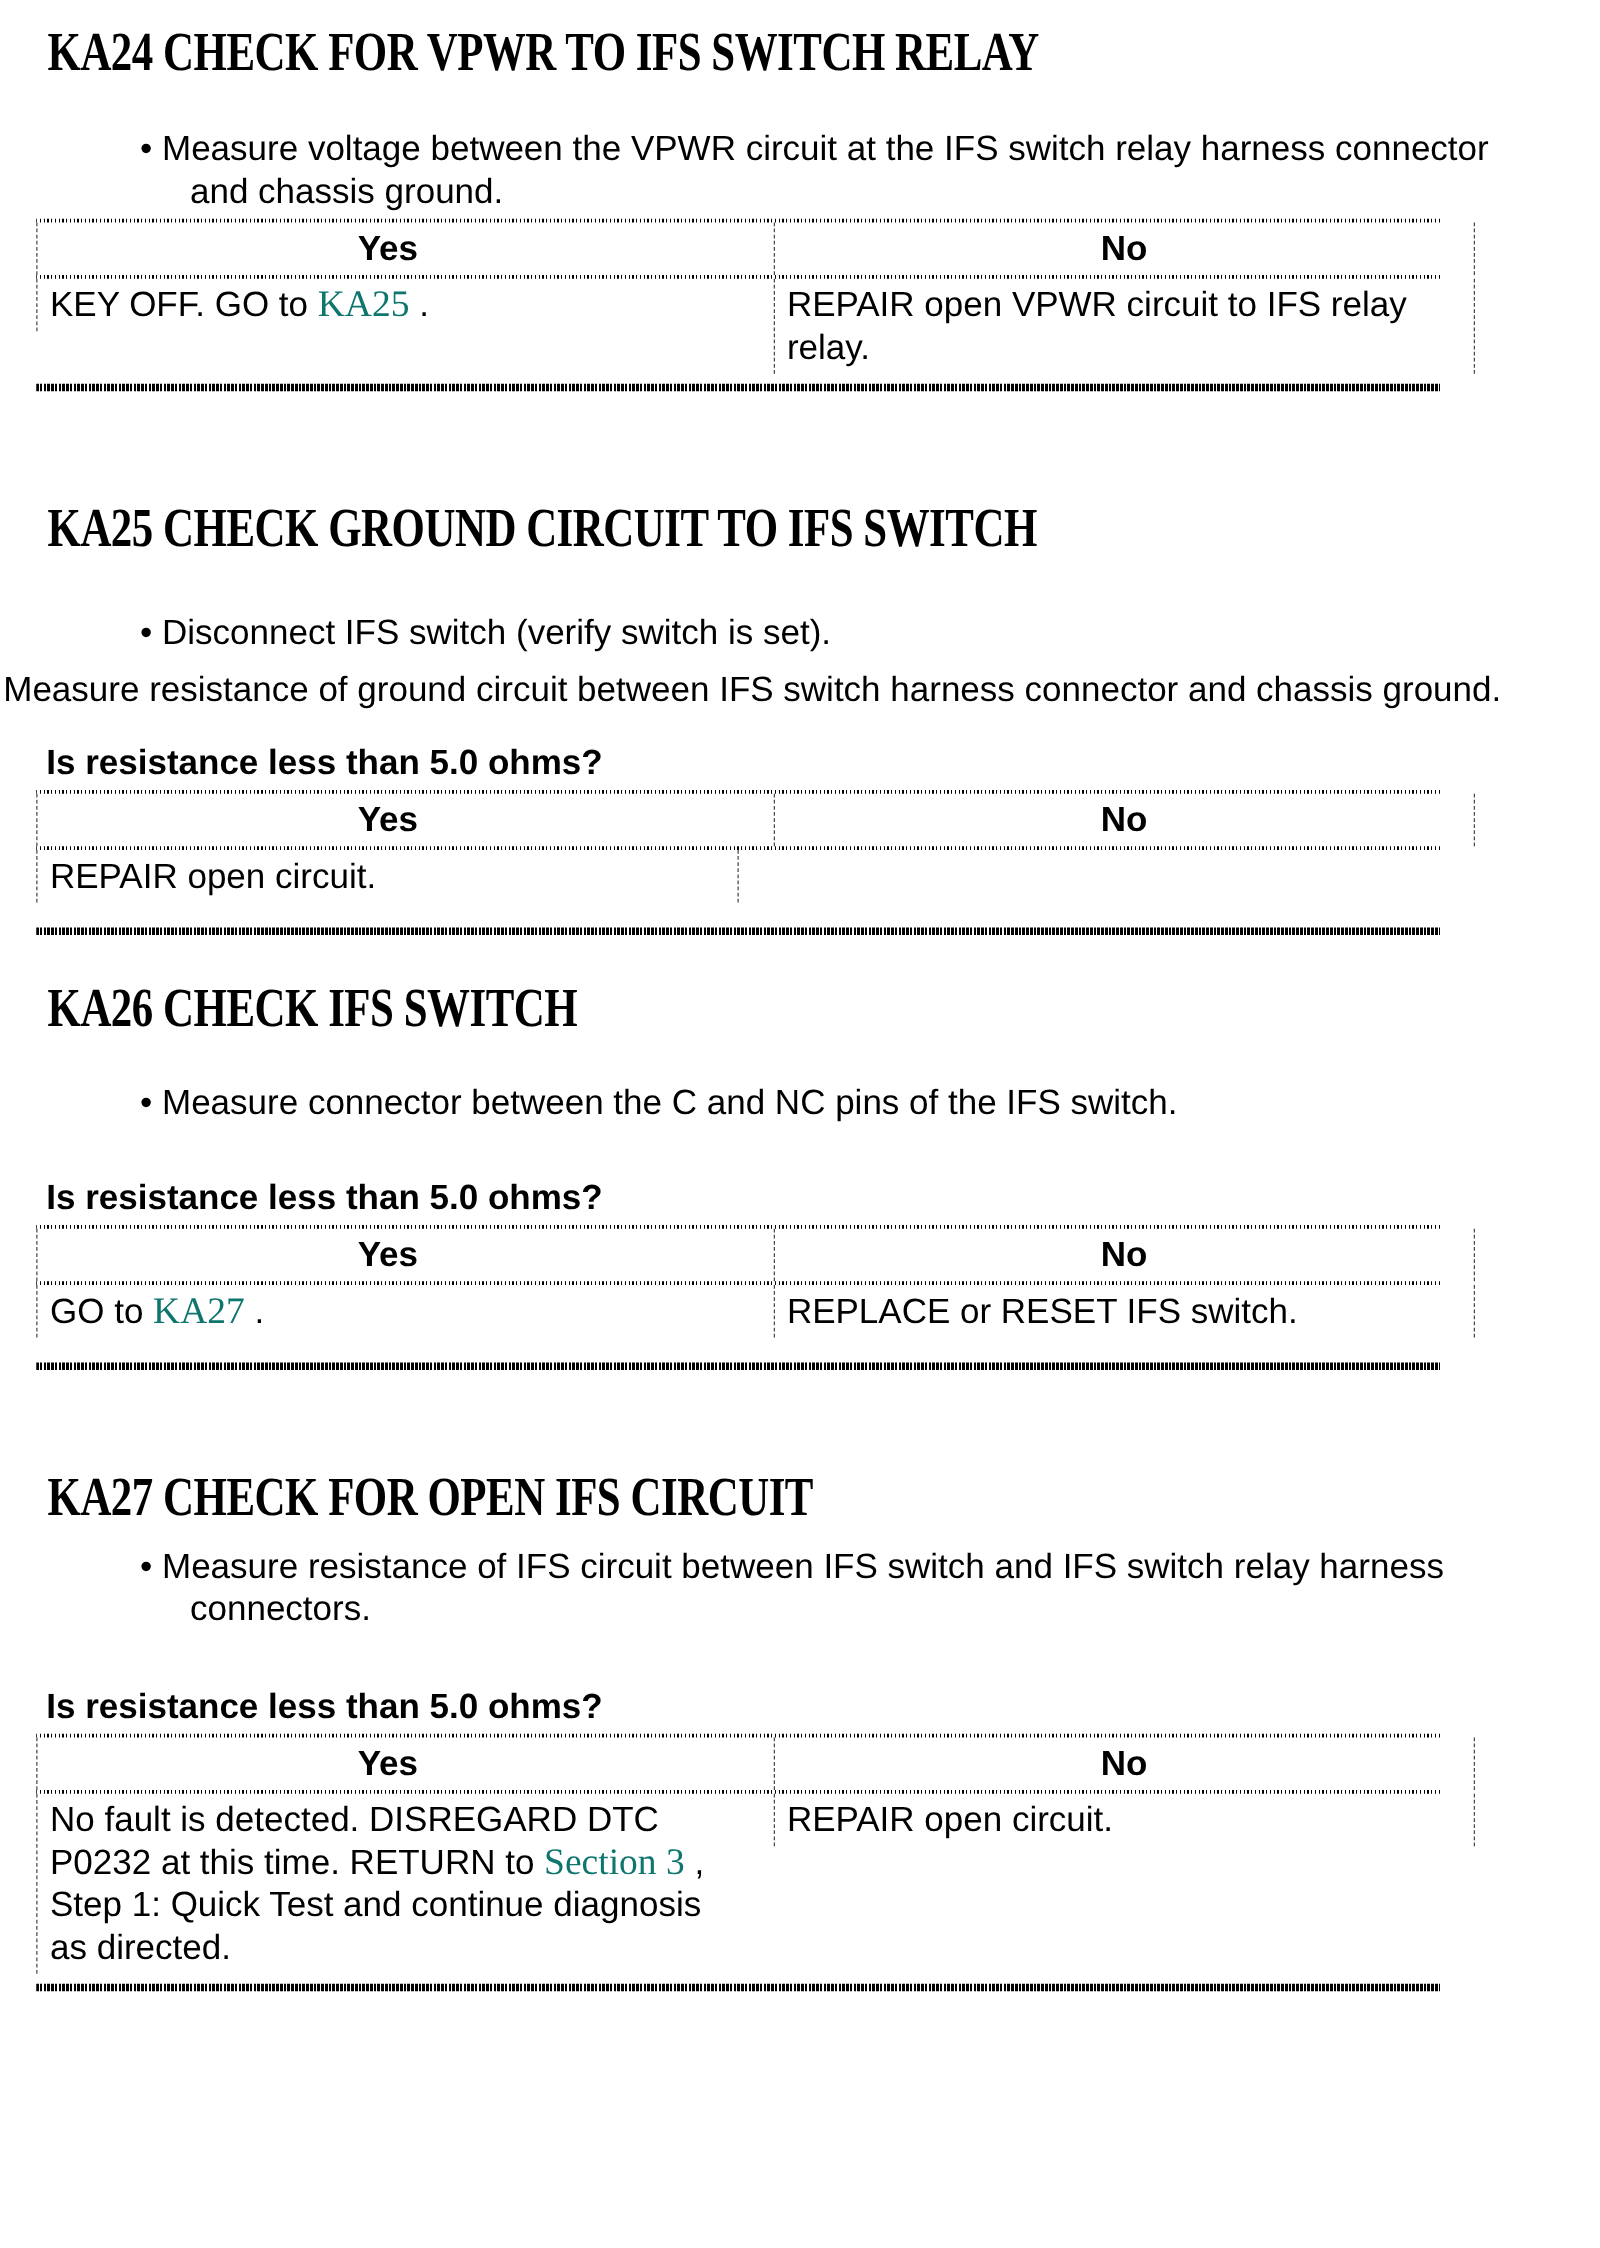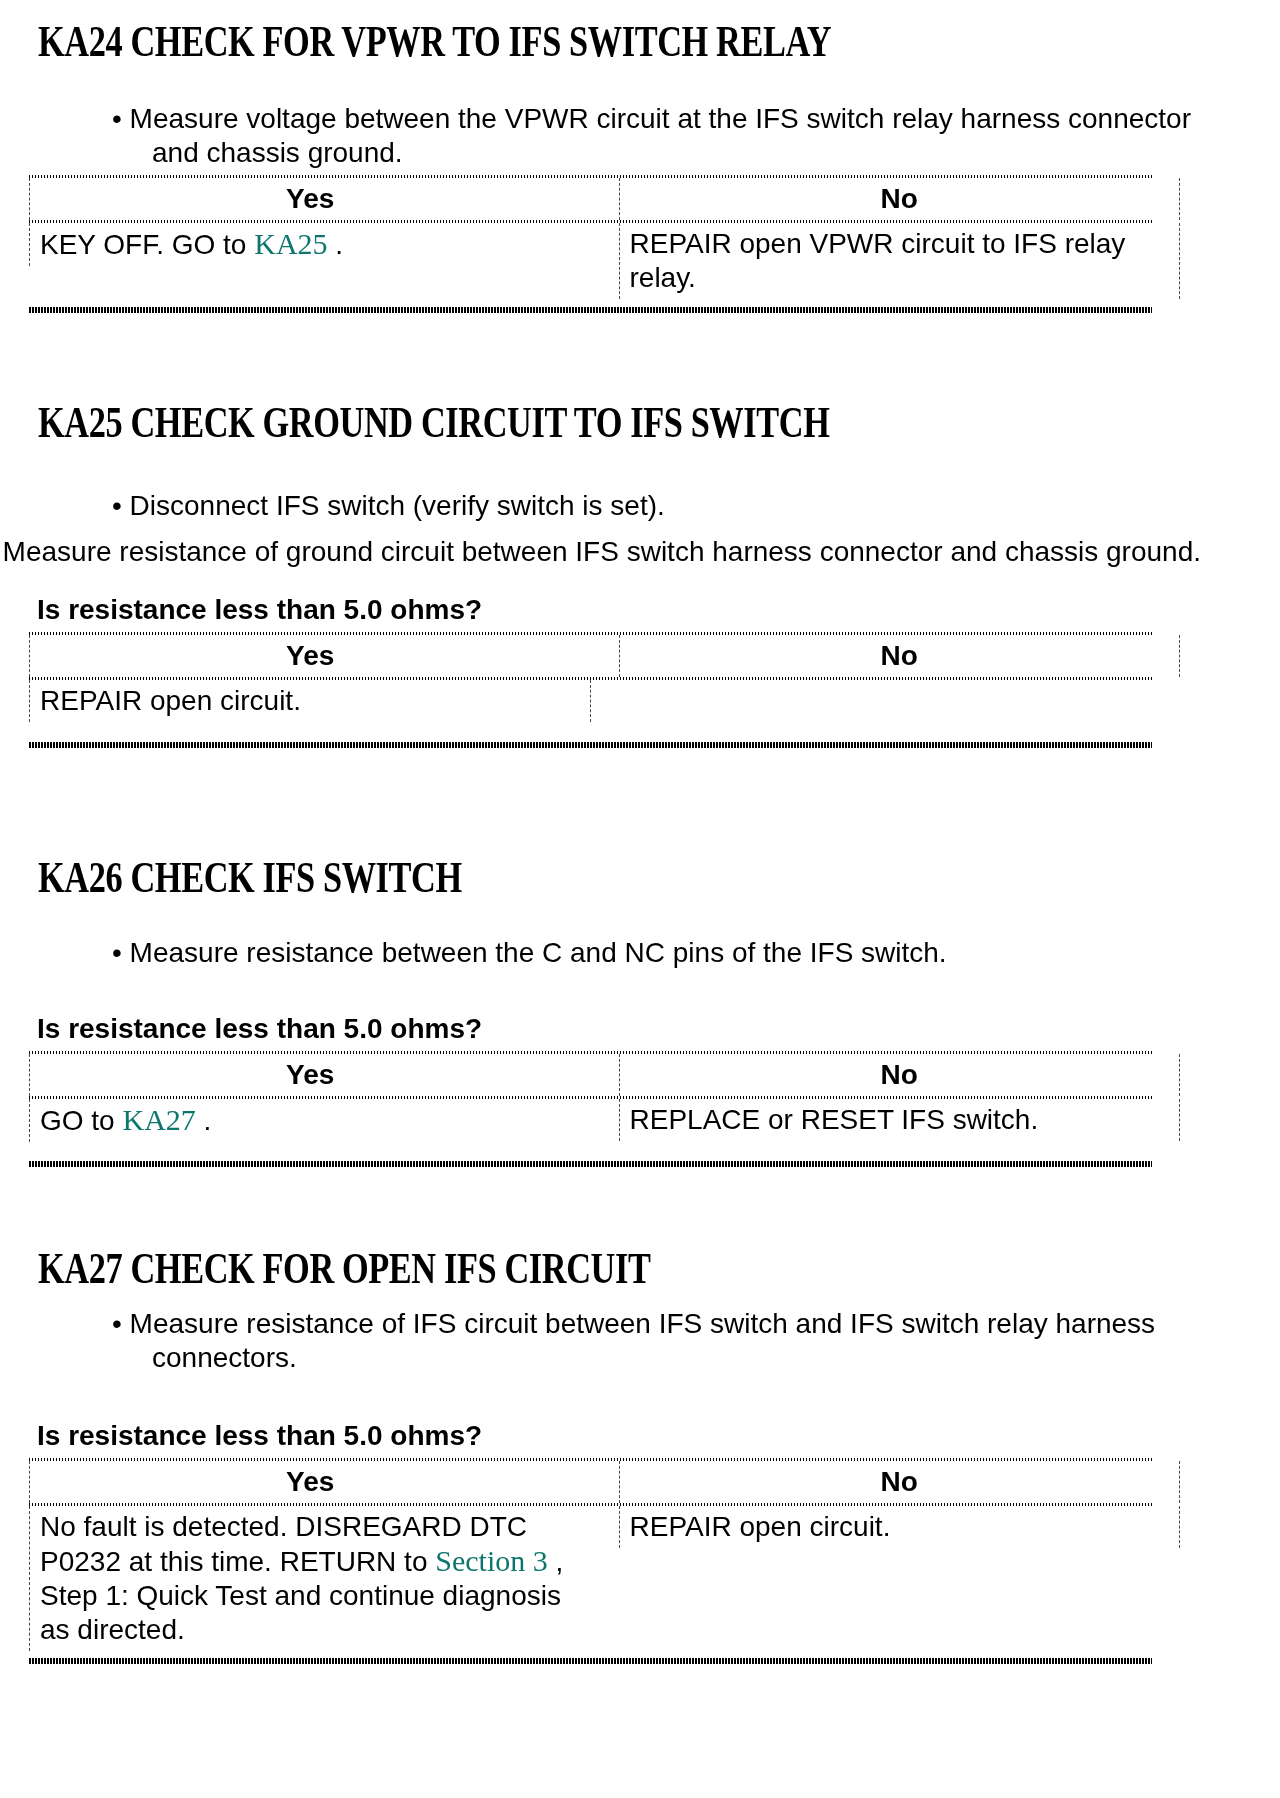--- a/index.html
+++ b/index.html
@@ -75,21 +75,21 @@
     color: #0f766e; text-decoration: none; cursor: pointer;
   }
 
   
   #s1 { margin-top: 20px; }
   #s1 .bullets   { margin-top: 38px; }
   #s1 .question  { margin-top: 46px; }
   #s2 { margin-top: 88px; }
   #s2 .bullets   { margin-top: 44px; }
   #s2 .question  { margin-top: 24px; }
-  #s3 { margin-top: 108px; }
+  #s3 { margin-top: 37px; }
   #s3 .bullets   { margin-top: 36px; }
   #s3 .question  { margin-top: 42px; }
   #s4 { margin-top: 80px; }
   #s4 .bullets   { margin-top: 16px; }
   #s4 .question  { margin-top: 44px; }
 </style>
 </head>
 <body>
 
 <div class="page">
@@ -137,21 +137,21 @@
           <span class="txt">REPAIR open circuit.</span>
         </div>
       </div>
       <div class="hrule thick"></div>
     </div>
   </section>
 
   <section id="s3">
     <h1 class="sec-title"><span class="squeeze">KA26 CHECK IFS SWITCH</span></h1>
     <ul class="bullets">
-      <li>Measure resistance between the C and NC pins of the IFS switch.</li>
+      <li>Measure connector between the C and NC pins of the IFS switch.</li>
     </ul>
     <div class="question">Is resistance less than 5.0 ohms?</div>
     <div class="qa-table t3">
       <div class="hrule"></div>
       <div class="trow thead">
         <div class="tcell">Yes</div>
         <div class="tcell">No</div>
       </div>
       <div class="hrule"></div>
       <div class="trow tbody">

